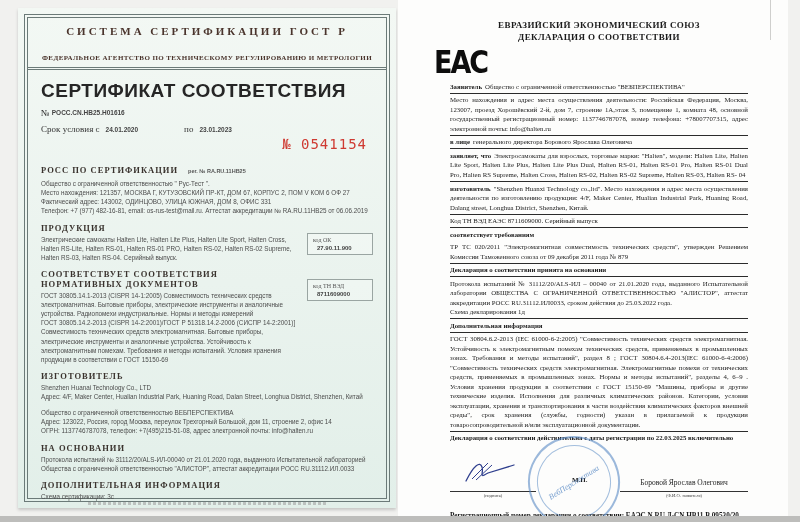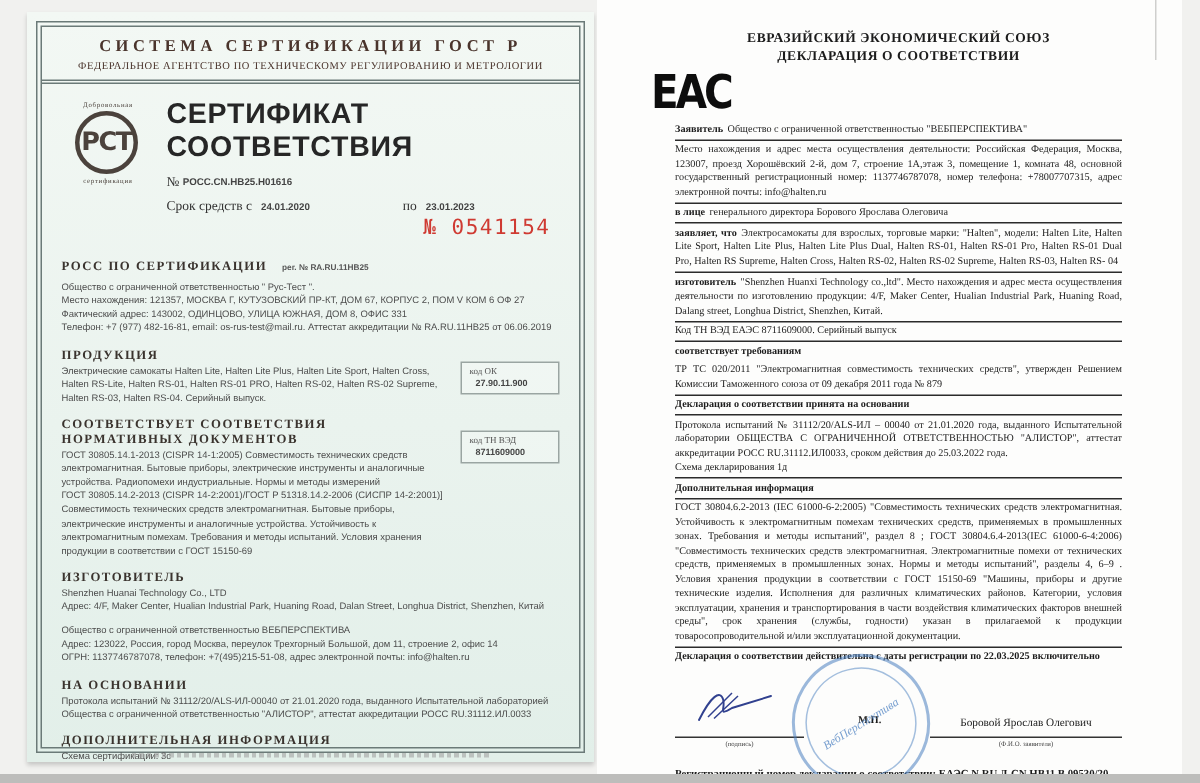--- a/index.html
+++ b/index.html
@@ -9,39 +9,39 @@
   .fold-line{position:absolute;left:770px;top:0;width:1px;height:40px;background:#cfcfcd;}
 
   
   .cert{position:absolute;left:18px;top:8px;width:378px;height:500px;
         background:linear-gradient(180deg,#f3f8f4 0%,#eaf3ee 55%,#e2efe9 100%);
         box-shadow:0 2px 3px rgba(0,0,0,.18);}
   .cert-frame{position:absolute;inset:6px;border:1px solid #6b7a78;}
   .cert-frame-in{position:absolute;inset:2px;border:1px solid #6b7a78;display:flex;flex-direction:column;}
   .cert-head{padding:7px 10px 5px;text-align:center;border-bottom:3px double #6b7a78;color:#4a342c;}
   .cert-head .t1{font-weight:bold;font-size:11px;letter-spacing:3px;}
-  .cert-head .t2{font-weight:normal;font-size:7px;letter-spacing:.4px;margin-top:3px;}
+  .cert-head .t2{font-weight:bold;font-size:7px;letter-spacing:.4px;margin-top:17px;}
   .cert-body{flex:1;padding:6px 13px 4px;position:relative;}
 
   .title-row{display:flex;}
   .rst-logo{width:58px;height:58px;flex:0 0 58px;margin:4px 10px 0 2px;position:relative;
             border-radius:50%;color:#4b423c;text-align:center;}
   .rst-arc-top{position:absolute;top:1px;left:0;right:0;font-size:4.5px;letter-spacing:.5px;}
   .rst-circle{position:absolute;left:7px;top:8px;width:42px;height:42px;border-radius:50%;
               border:3px solid #4b423c;display:flex;align-items:center;justify-content:center;}
   .rst-letters{font-weight:bold;font-size:17px;font-family:"DejaVu Sans",sans-serif;letter-spacing:-1px;}
   .rst-arc-bottom{position:absolute;bottom:1px;left:0;right:0;font-size:4.5px;letter-spacing:.5px;}
   .title-col{flex:1;}
   .cert-title{font-family:"Liberation Sans",sans-serif;font-weight:bold;font-size:19px;
               letter-spacing:.5px;color:#262626;margin-top:4px;}
   .cert-no-line{margin-top:6px;font-size:9px;color:#333;}
   .cert-no-line .val{font-family:"Liberation Sans",sans-serif;font-size:6.5px;font-weight:bold;color:#444;vertical-align:1px;}
   .validity{margin-top:6px;font-size:9px;color:#333;display:flex;gap:6px;align-items:baseline;}
   .validity .val{font-family:"Liberation Sans",sans-serif;font-size:6.5px;font-weight:bold;color:#444;}
-  .validity .po{margin-left:56px;}
+  .validity .po{margin-left:40px;}
   .blank-no{text-align:right;margin-top:2px;color:#cf3a32;font-family:"DejaVu Sans Mono",monospace;
             font-size:14px;letter-spacing:1px;padding-right:6px;}
 
   .lsec{margin-top:7px;}
   .lsec-title{font-weight:bold;font-size:8.5px;letter-spacing:1px;color:#3a332e;}
   .lsec-reg{font-family:"Liberation Sans",sans-serif;font-size:5.5px;font-weight:bold;color:#555;margin-left:6px;}
   .lsec-body{font-family:"Liberation Sans",sans-serif;font-size:6.3px;line-height:1.45;color:#4c4c4c;
              white-space:pre-line;margin-top:2px;}
   .row-with-box{display:flex;align-items:flex-start;}
   .row-with-box .grow{flex:1;}
@@ -88,35 +88,28 @@
       <div class="cert-frame-in">
 
         <div class="cert-head">
           <div class="t1">СИСТЕМА СЕРТИФИКАЦИИ ГОСТ Р</div>
           <div class="t2">ФЕДЕРАЛЬНОЕ АГЕНТСТВО ПО ТЕХНИЧЕСКОМУ РЕГУЛИРОВАНИЮ И МЕТРОЛОГИИ</div>
         </div>
 
         <div class="cert-body">
 
           <div class="title-row">
-            <div class="rst-logo">
-              <div class="rst-arc-top">Добровольная</div>
-              <div class="rst-circle">
-                <span class="rst-letters">РСТ</span>
-              </div>
-              <div class="rst-arc-bottom">сертификация</div>
-            </div>
             <div class="title-col">
               <div class="cert-title">СЕРТИФИКАТ СООТВЕТСТВИЯ</div>
               <div class="cert-no-line">
                 <span>№</span>
                 <span class="val">РОСС.CN.НВ25.Н01616</span>
               </div>
               <div class="validity">
-                <span>Срок средств  с</span>
+                <span>Срок условия  с</span>
                 <span class="val">24.01.2020</span>
                 <span class="po">по</span>
                 <span class="val">23.01.2023</span>
               </div>
               <div class="blank-no">№ 0541154</div>
             </div>
           </div>
 
           <div class="lsec">
             <div>

